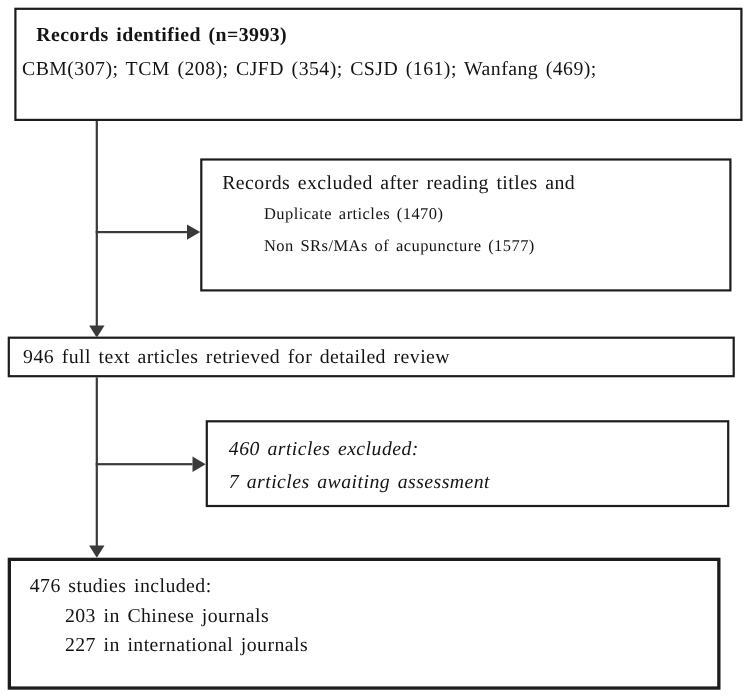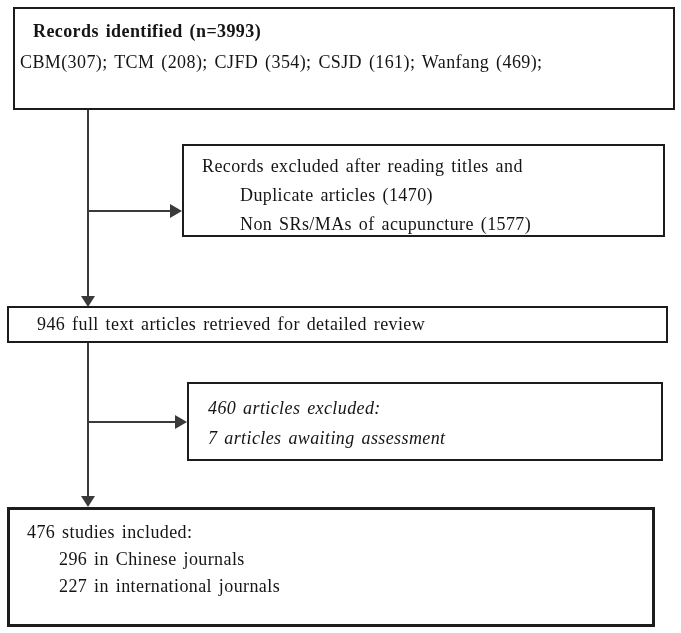--- a/index.html
+++ b/index.html
@@ -42,29 +42,29 @@
     border-left:12px solid var(--line);
   }
 
   #box-identified{
     left:13px;top:7px;width:662px;height:103px;
     padding:7px 6px 0 5px;line-height:31px;
   }
   #box-identified .l1{margin-left:13px;font-weight:bold;}
 
   #box-excluded-screening{
-    left:182px;top:144px;width:483px;height:93px;
+    left:182px;top:144px;width:483px;height:121px;
     padding:6px 6px 0 18px;line-height:29px;
   }
-  #box-excluded-screening .sub{margin-left:38px;font-size:18px;}
+  #box-excluded-screening .sub{margin-left:38px;font-size:15px;}
 
   #box-fulltext{
     left:7px;top:306px;width:661px;height:37px;
     display:flex;align-items:center;
-    padding-left:28px;
+    padding-left:12px;
   }
 
   #box-excluded-fulltext{
     left:187px;top:382px;width:476px;height:79px;
     padding:9px 6px 0 19px;line-height:30px;font-style:italic;
   }
 
   #box-included{
     left:7px;top:507px;width:648px;height:120px;
     border-width:3px;
@@ -104,17 +104,17 @@
   <div class="conn" style="left:87px;top:421px;width:88px;height:2px;"></div>
   <div class="arrow-right" style="left:175px;top:415px;"></div>
 
   <div class="box" id="box-excluded-fulltext">
     <p>460 articles excluded:</p>
     <p>7 articles awaiting assessment</p>
   </div>
 
   <div class="box" id="box-included">
     <p>476 studies included:</p>
-    <p class="sub">296 in Chinese journals</p>
+    <p class="sub">203 in Chinese journals</p>
     <p class="sub">227 in international journals</p>
   </div>
 
 </div>
 
 </body></html>

